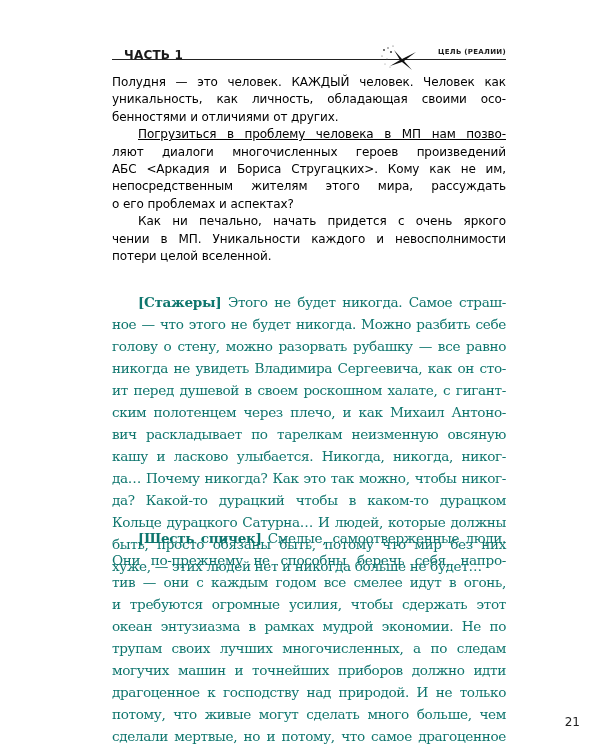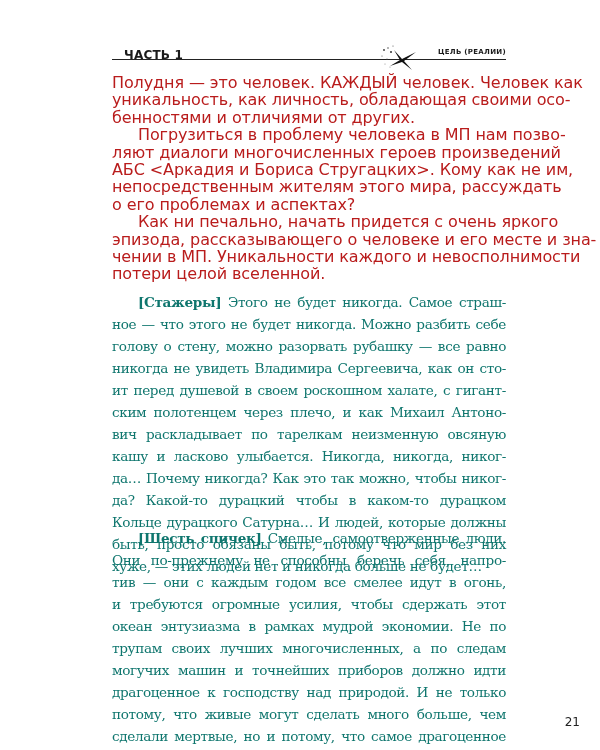--- a/index.html
+++ b/index.html
@@ -2,21 +2,21 @@
 <html><head>
 <meta charset="utf-8">
 <style>
   html, body { margin:0; padding:0; background:#ffffff; }
   body { width:600px; height:750px; position:relative; overflow:hidden; color:#1a1a1a; }
   .header { position:absolute; left:112px; top:48px; width:394px; height:14px; }
   .hdr-left { position:absolute; left:0; top:0; font-family:"DejaVu Sans", sans-serif; font-size:12px; font-weight:bold; letter-spacing:0.2px;margin-left:12px; }
   .hdr-right { position:absolute; right:0; top:0; font-family:"DejaVu Sans", sans-serif; font-size:7px; font-weight:bold; letter-spacing:0.3px;margin-left:44px; }
   .rule { position:absolute; left:112px; top:59px; width:394px; height:1px; background:#222; }
   .star { position:absolute; left:378px; top:42px; width:40px; height:30px; }
-  .sans { position:absolute; left:112px; width:394px; font-family:"DejaVu Sans", sans-serif; font-size:16px; line-height:17.4px; text-align:justify; color:#b91c1c; letter-spacing:-0.1px; }
+  .sans { position:absolute; left:112px; width:394px; font-family:"DejaVu Sans", sans-serif; font-size:12px; line-height:17.4px; text-align:justify; color:#000000; letter-spacing:-0.1px; }
   .sans p { margin:0; }
   .serif { position:absolute; left:112px; width:394px; font-family:"DejaVu Serif", serif; font-size:13.6px; line-height:22px; text-align:justify; color:#0f766e; letter-spacing:-0.35px; }
   .serif b { font-weight:bold; }
   .pagenum { position:absolute; left:0; width:580px; top:715px; text-align:right; font-family:"DejaVu Sans", sans-serif; font-size:12px; color:#222; }
   .line { display:block; text-align:justify; text-align-last:justify; white-space:nowrap; }
   .line.last { text-align-last:left; }
 </style>
 </head>
 <body>
 
@@ -37,29 +37,28 @@
   <circle cx="15" cy="4" r="0.6" fill="#555"></circle>
 </svg>
 
 <div class="sans" style="top:74px;">
   <p>
     <span class="line">Полудня — это человек. КАЖДЫЙ человек. Человек как</span>
     <span class="line">уникальность, как личность, обладающая своими осо-</span>
     <span class="line last">бенностями и отличиями от других.</span>
   </p>
   <p>
-    <span class="line" style="padding-left:26px;">Погрузиться в проблему человека в МП нам позво-</span>
+    <span class="line" style="padding-left:26px;text-decoration:underline;">Погрузиться в проблему человека в МП нам позво-</span>
     <span class="line">ляют диалоги многочисленных героев произведений</span>
     <span class="line">АБС &lt;Аркадия и Бориса Стругацких&gt;. Кому как не им,</span>
     <span class="line">непосредственным жителям этого мира, рассуждать</span>
     <span class="line last">о его проблемах и аспектах?</span>
   </p>
   <p>
     <span class="line" style="padding-left:26px;">Как ни печально, начать придется с очень яркого</span>
-    <span class="line">эпизода, рассказывающего о человеке и его месте и зна-</span>
     <span class="line">чении в МП. Уникальности каждого и невосполнимости</span>
     <span class="line last">потери целой вселенной.</span>
   </p>
 </div>
 
 <div class="serif" style="top:291px;">
   <span class="line" style="padding-left:26px;"><b>[Стажеры]</b><span> Этого не будет никогда. Самое страш-</span></span>
   <span class="line">ное — что этого не будет никогда. Можно разбить себе</span>
   <span class="line">голову о стену, можно разорвать рубашку — все равно</span>
   <span class="line">никогда не увидеть Владимира Сергеевича, как он сто-</span>

